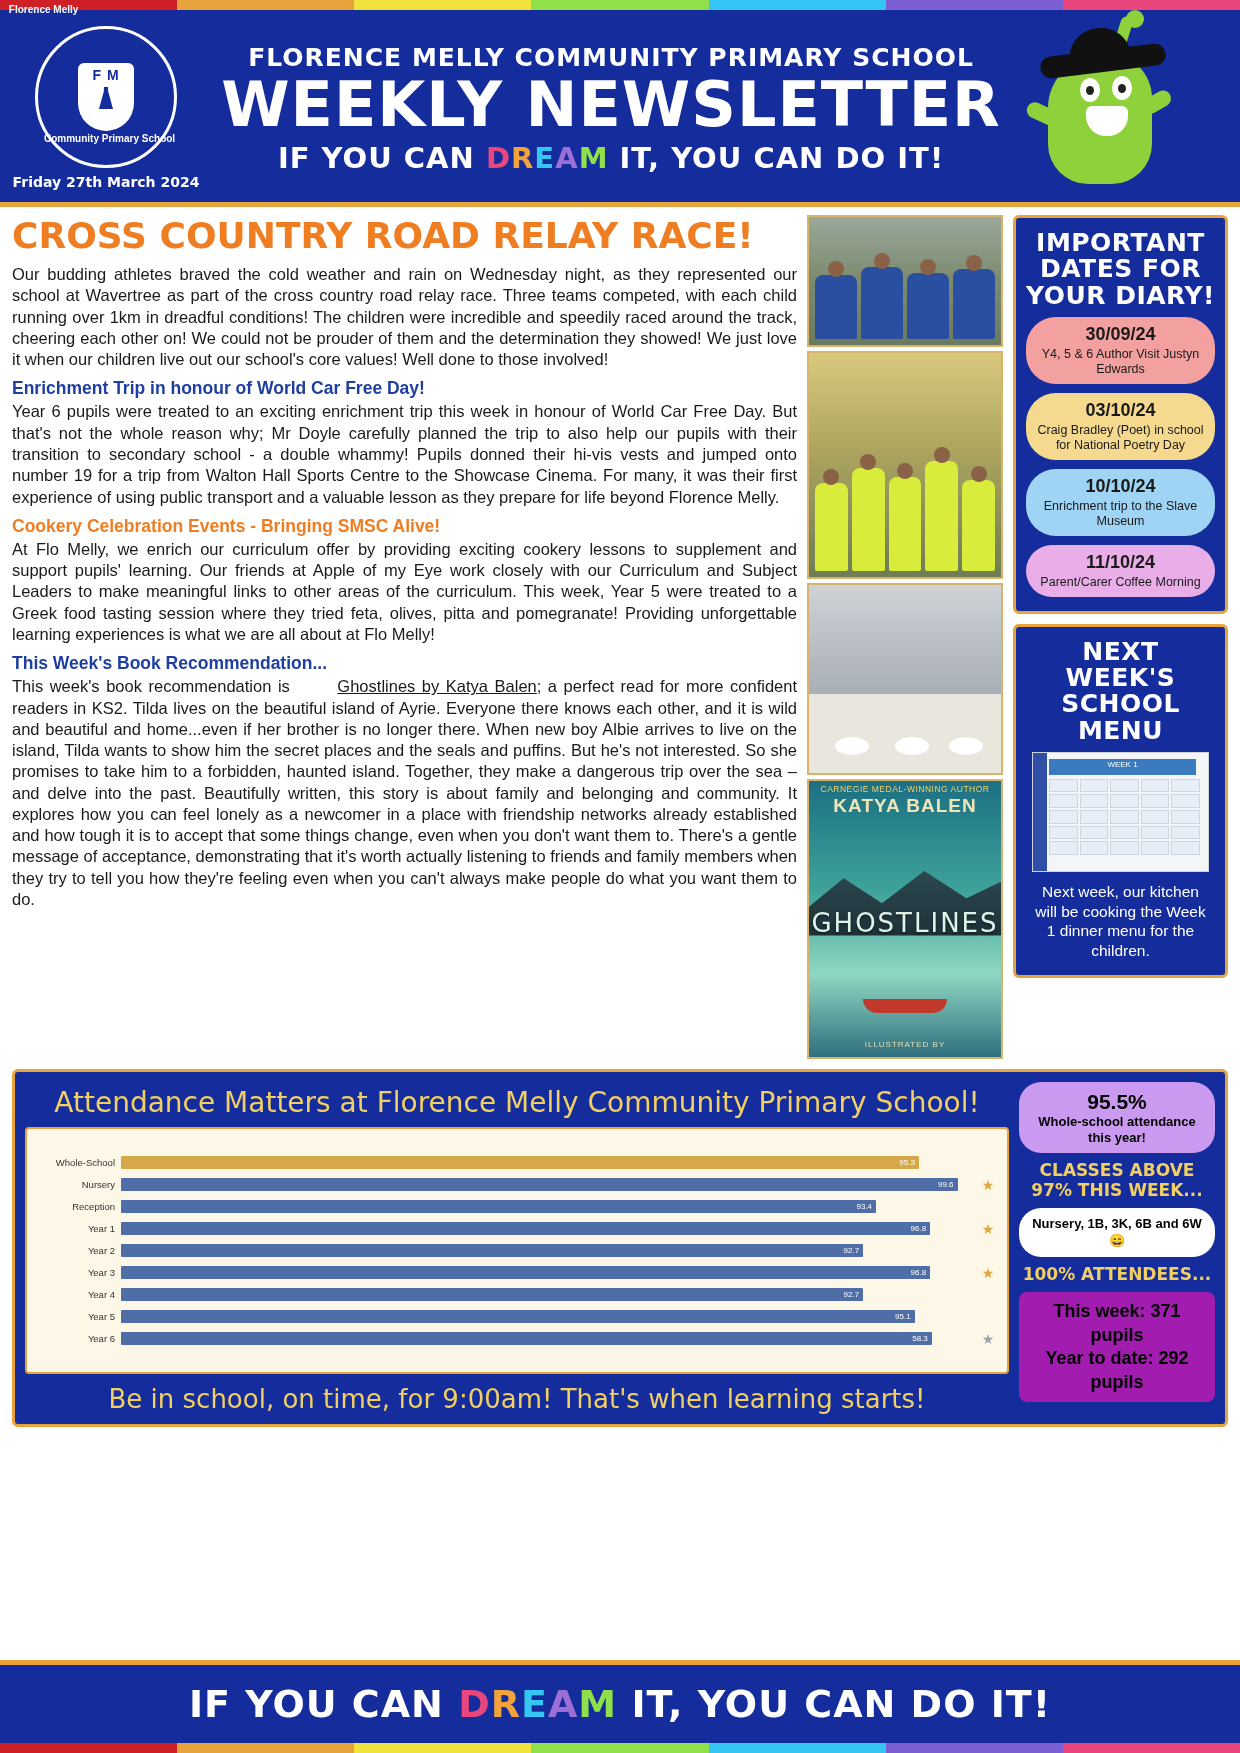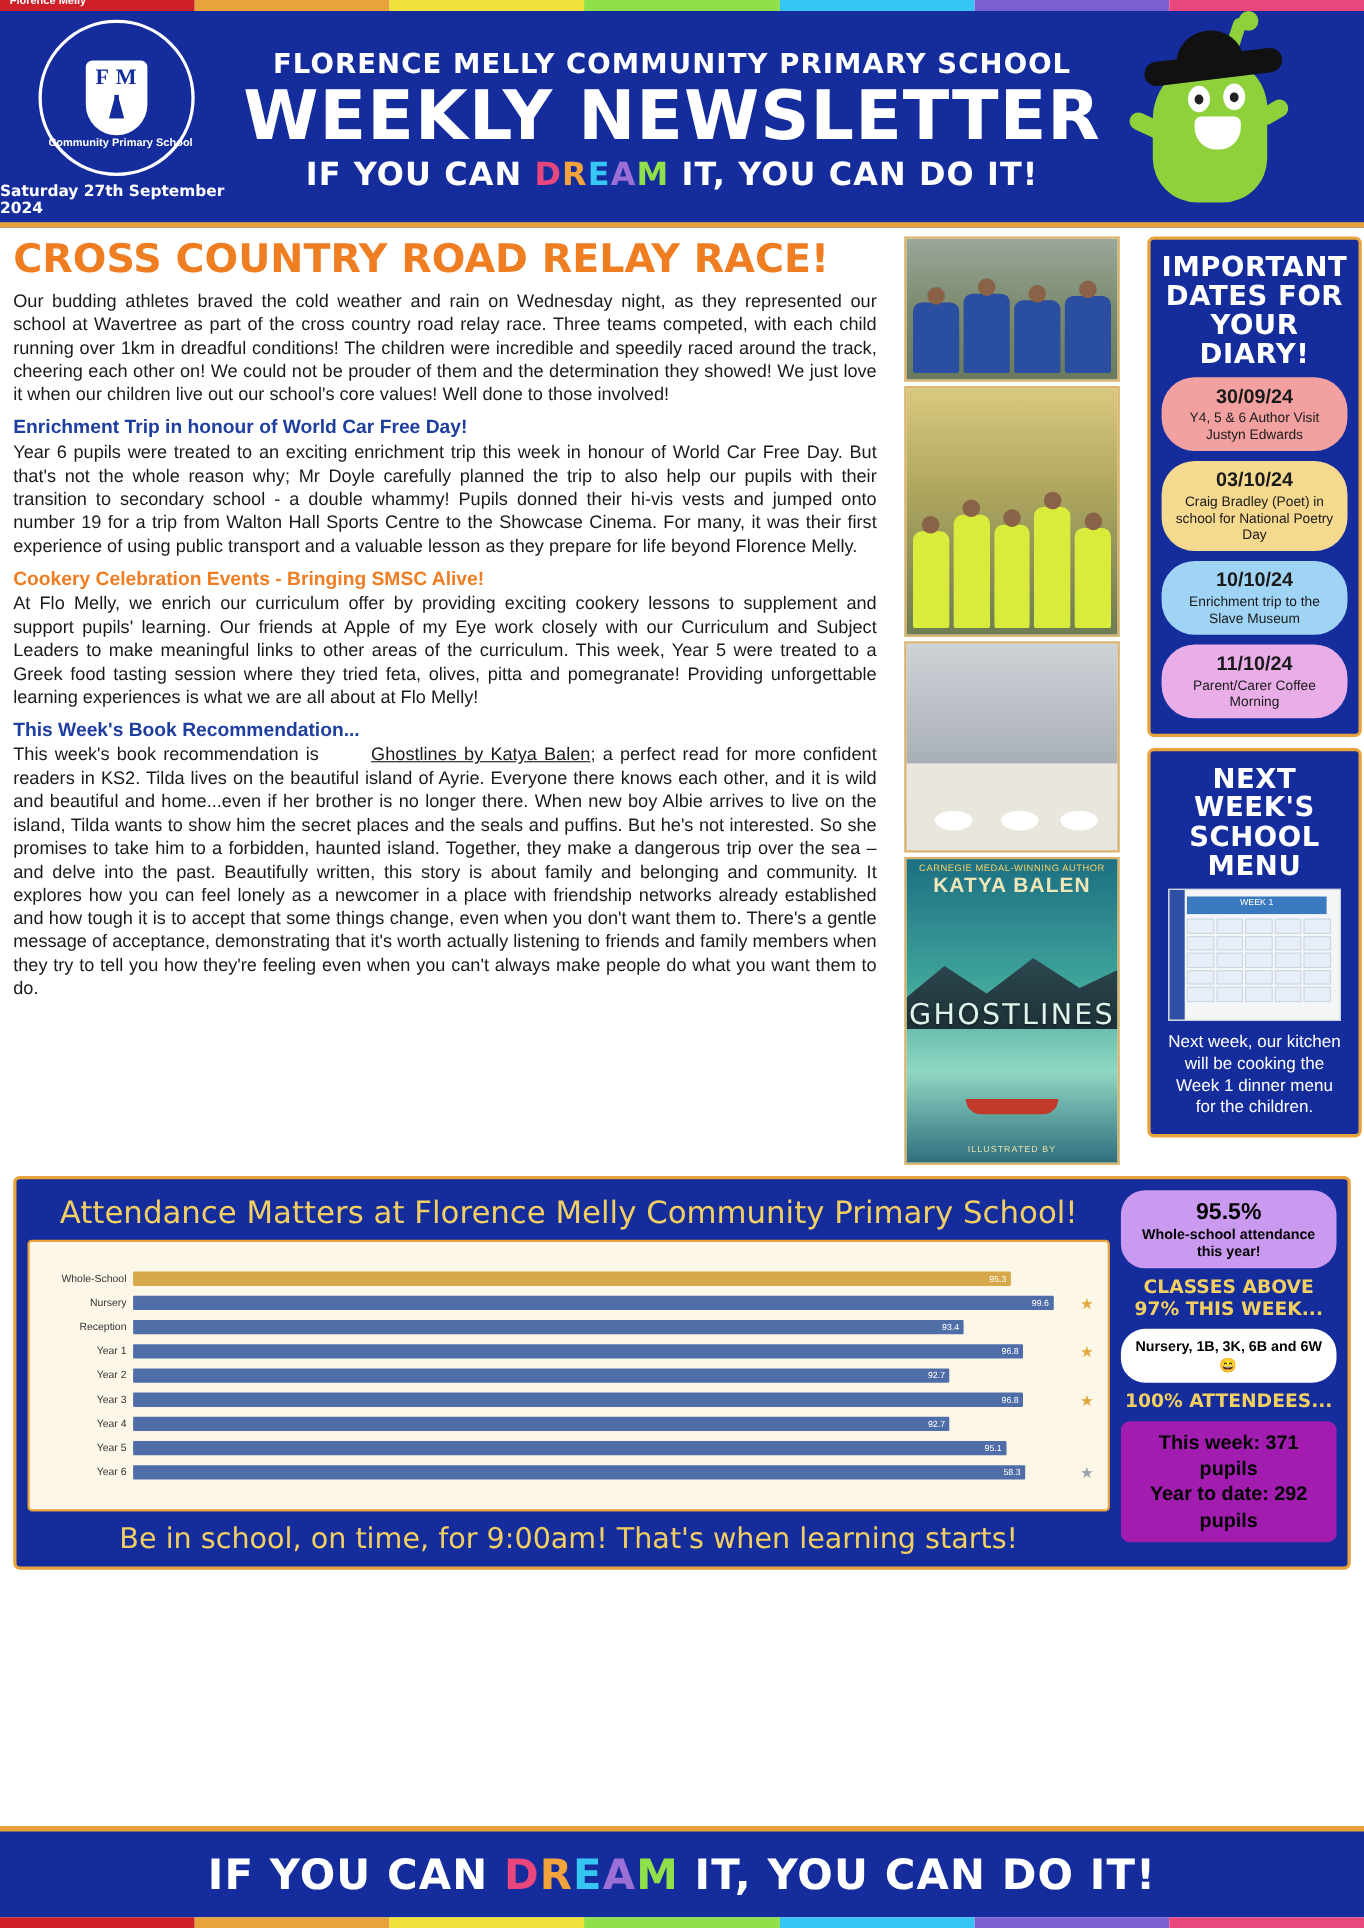--- a/index.html
+++ b/index.html
@@ -48,21 +48,21 @@
     white-space:pre;
   }
   .shield{
     width:56px;height:68px;background:#fff;
     border-radius:6px 6px 28px 28px;
     display:flex;flex-direction:column;align-items:center;justify-content:flex-start;
     color:#152d9c;font-weight:bold;font-size:15px;
     padding-top:4px;box-sizing:border-box;
     position:relative;
   }
-  .shield .fm{font-size:20px;letter-spacing:1px;font-family:Liberation Serif, serif;}
+  .shield .fm{font-size:14px;letter-spacing:1px;}
   .shield .lamp{
     width:14px;height:22px;margin-top:4px;
     background:#152d9c;
     clip-path:polygon(35% 0,65% 0,65% 18%,100% 100%,0 100%,35% 18%);
   }
   .crest-date{
     color:#ffffff;font-size:14px;font-weight:bold;margin-top:6px;
     font-family:"DejaVu Sans", sans-serif;
   }
   .header-center{
@@ -129,21 +129,21 @@
   .m-arm2{
     position:absolute;left:132px;top:84px;width:30px;height:16px;background:#8ed13b;border-radius:8px;
     transform:rotate(-30deg);
   }
   
   .body-wrap{
     flex:1;display:flex;flex-direction:column;
     padding:0 12px 0 12px;box-sizing:border-box;
     background:#fff;
   }
-  .top-row{display:flex;gap:25px;margin-top:8px;}
+  .top-row{display:flex;gap:10px;margin-top:8px;}
   .col-text{width:785px;flex:0 0 785px;}
   .col-photos{width:196px;flex:0 0 196px;display:flex;flex-direction:column;gap:4px;}
   .col-right{flex:1;display:flex;flex-direction:column;gap:10px;}
   h1.story-title{
     font-family:"DejaVu Sans", sans-serif;
     color:#ef7d22;font-size:36px;margin:0 0 8px 0;font-weight:bold;letter-spacing:0px;
   }
   p.story{
     font-size:16.5px;line-height:1.29;margin:0 0 6px 0;text-align:justify;color:#1a1a1a;
   }
@@ -295,21 +295,21 @@
       <div class="crest">
         <div class="ring-text">
           <span style="transform:rotate(-60deg) translate(0,-66px) rotate(60deg);left:28px;top:8px;font-size:10px;">Florence Melly</span>
           <span style="transform:none;left:6px;top:104px;font-size:10px;width:124px;text-align:center;">Community Primary School</span>
         </div>
         <div class="shield">
           <div class="fm">F M</div>
           <div class="lamp"></div>
         </div>
       </div>
-      <div class="crest-date">Saturday 27th September 2024</div>
+      <div class="crest-date">Friday 27th March 2024</div>
     </div>
 
     <div class="header-center">
       <div class="h-line1">FLORENCE MELLY COMMUNITY PRIMARY SCHOOL</div>
       <div class="h-title">WEEKLY NEWSLETTER</div>
       <div class="h-tag">
         <span>IF YOU CAN </span><span class="c1">D</span><span class="c2">R</span><span class="c3">E</span><span class="c4">A</span><span class="c5">M</span><span> IT, YOU CAN DO IT!</span>
       </div>
     </div>
 

